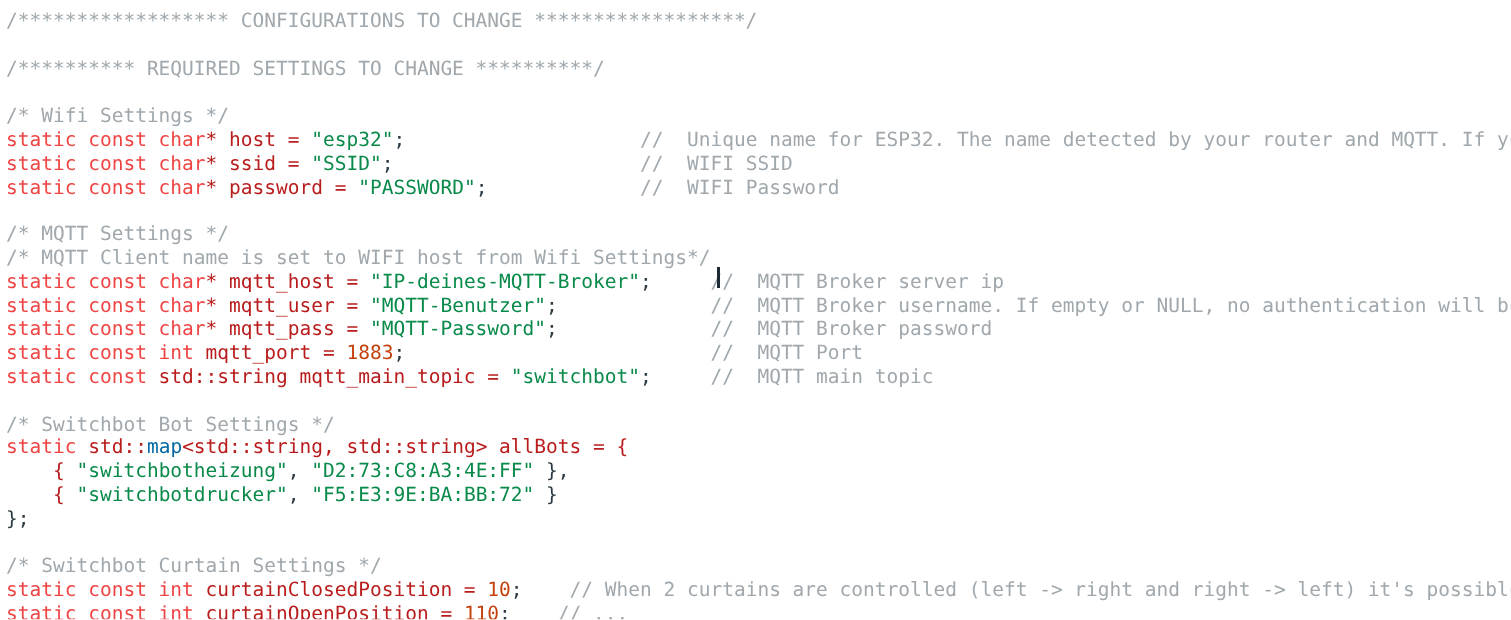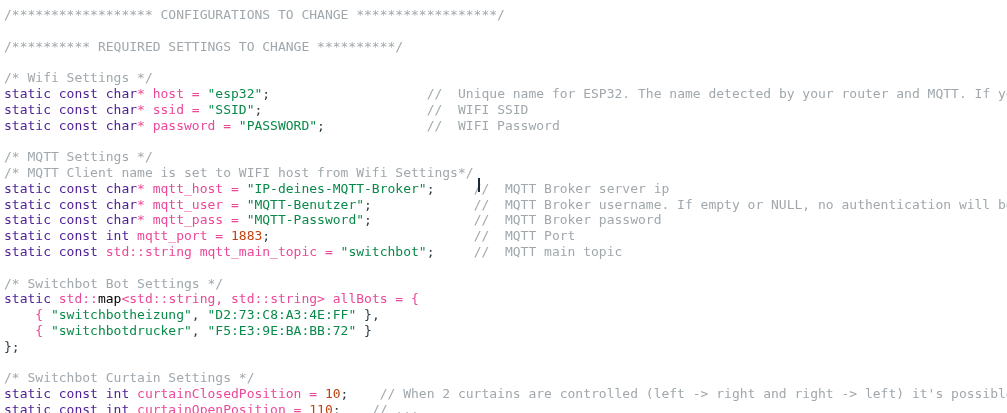--- a/index.html
+++ b/index.html
@@ -25,25 +25,25 @@
     left: 4px;
     top: 7px;
     width: 2400px;
     white-space: pre;
   }
   .line {
     height: 15.8px;
     white-space: pre;
   }
   
-  .kw   { color: #4c1d95; }
-  .typ  { color: #000000; }
+  .kw   { color: #ef4444; }
+  .typ  { color: #0369a1; }
   .str  { color: #0a8a4a; }
   .cmt  { color: #a0a8ad; }
-  .id   { color: #ec4899; }
+  .id   { color: #b91c1c; }
   .num  { color: #c2410c; }
   .pun  { color: #2b3a42; }
   
   #caret {
     position: absolute;
     left: 478px;
     top: 178px;
     width: 2px;
     height: 14px;
     background: #1c2b33;

